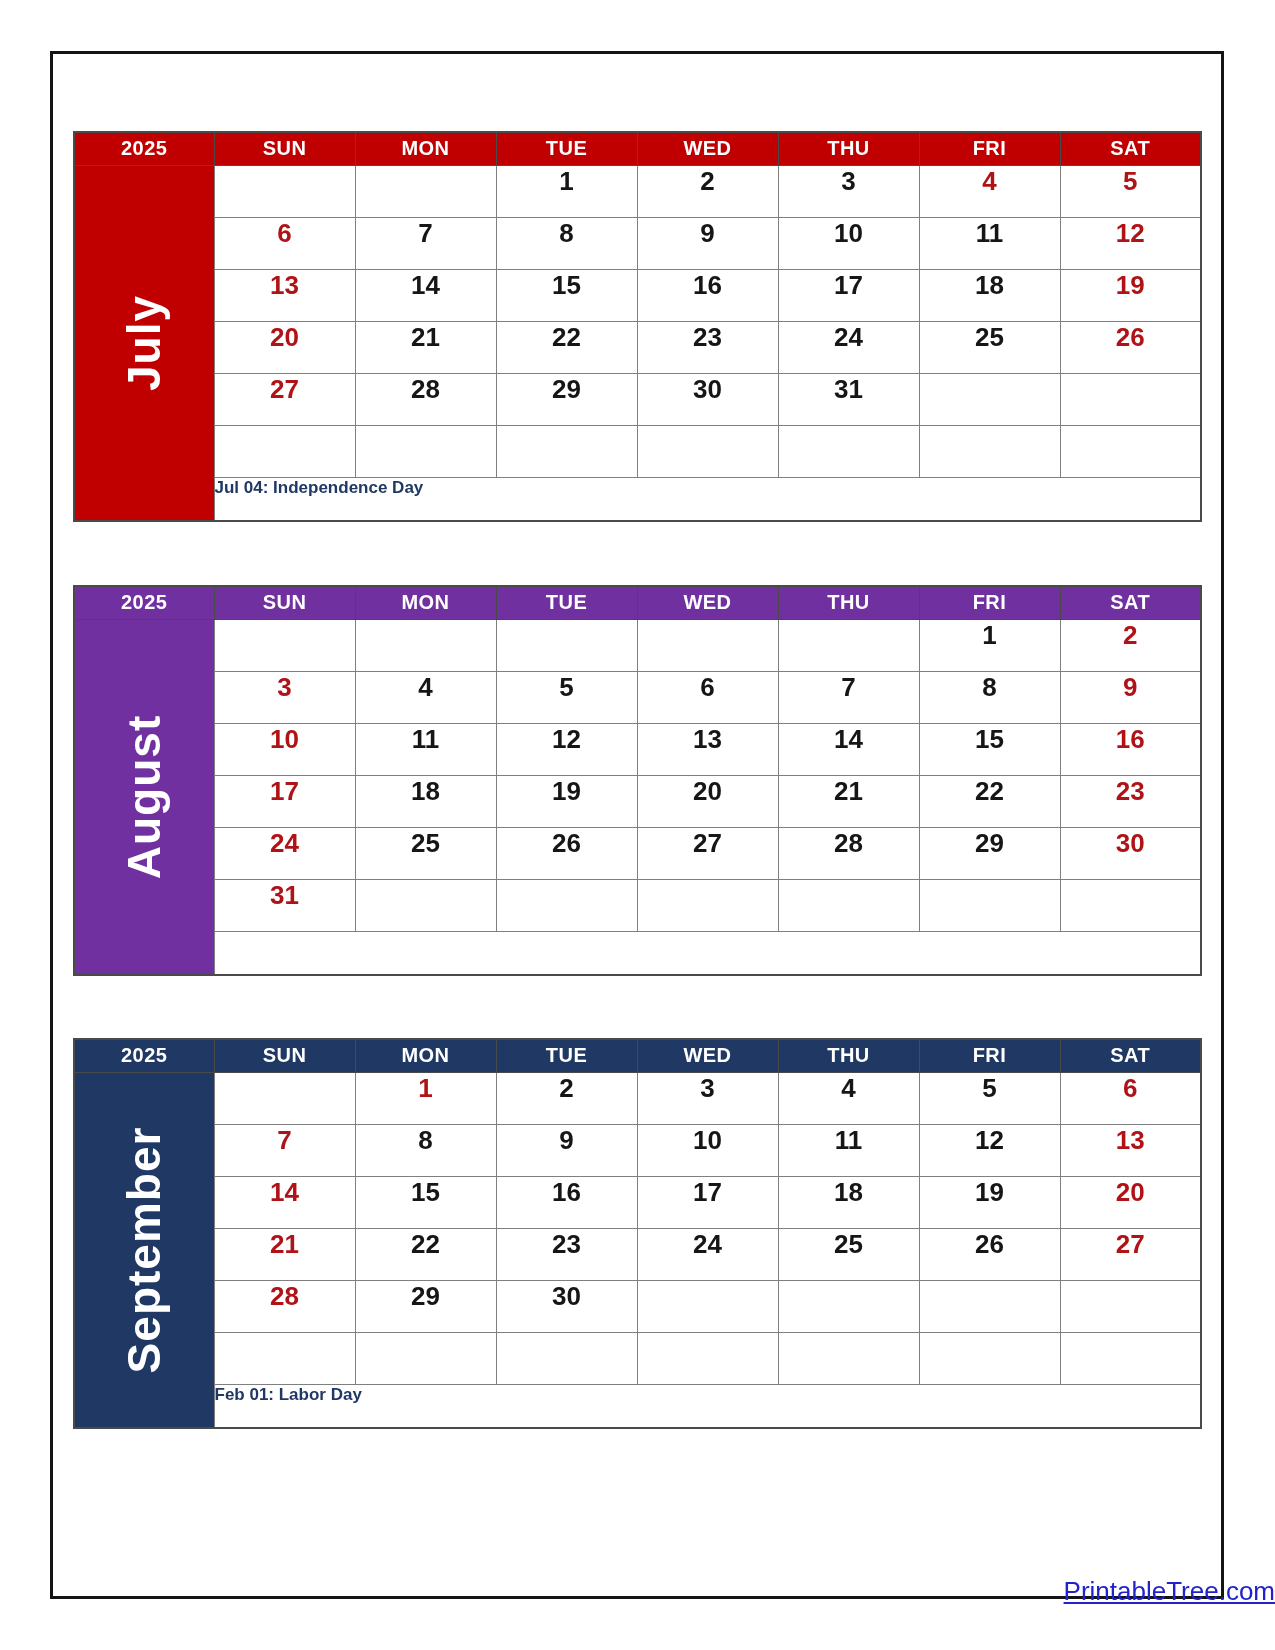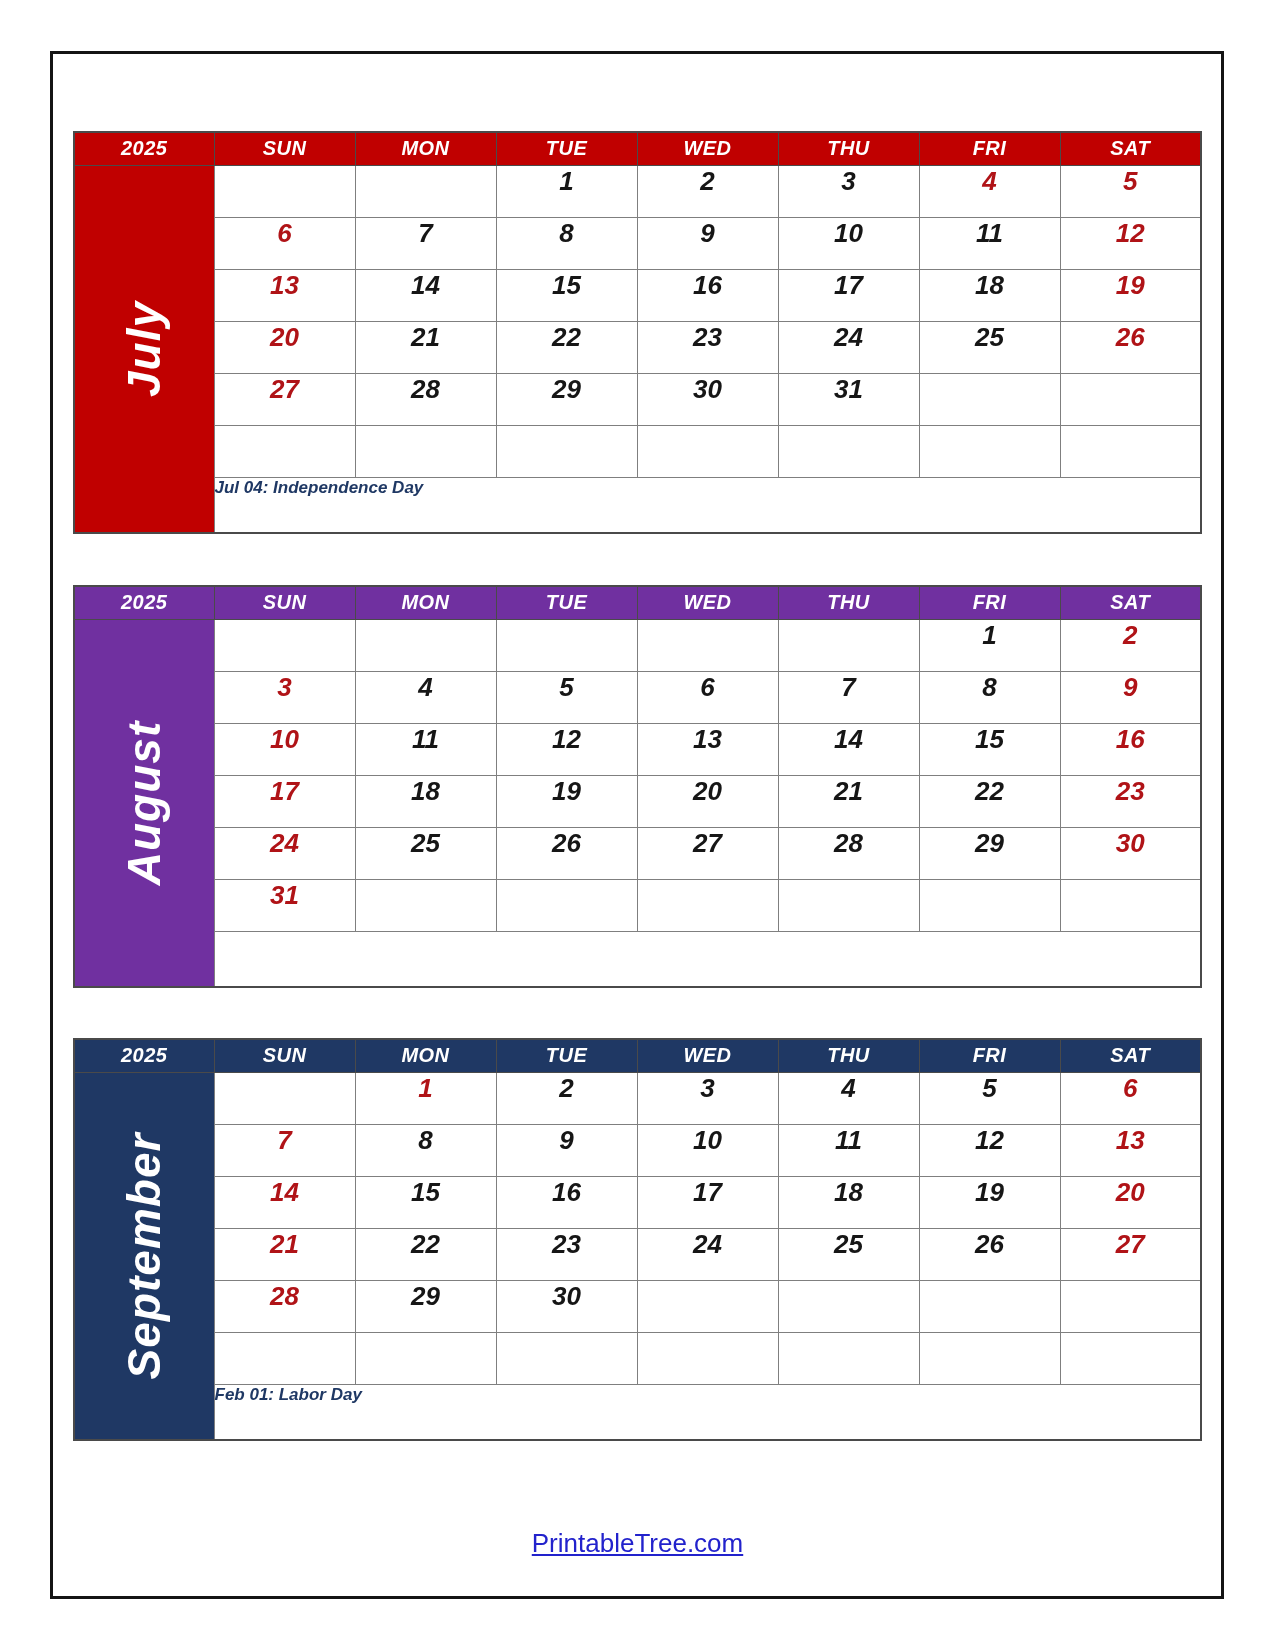--- a/index.html
+++ b/index.html
@@ -12,21 +12,21 @@
     position:absolute;left:50px;top:51px;width:1168px;height:1542px;
     border:3px solid #141414;background:#ffffff;
   }
   .calendar{position:absolute;left:73px;}
   #cal-0{top:131px}
   #cal-1{top:585px}
   #cal-2{top:1038px}
 
   table.cal{
     border-collapse:collapse;table-layout:fixed;width:1127px;
-    border:2px solid #4a4a4a;background:#ffffff;font-style:italic;
+    border:2px solid #4a4a4a;background:#ffffff;
   }
   .cal th,.cal td{border:1px solid #7f7f7f;padding:0;}
   .cal thead tr{height:33px;}
   .cal thead th{
     background:var(--theme);color:#ffffff;font-size:20px;font-weight:bold;
     letter-spacing:.5px;border-color:#4a4a4a;text-align:center;vertical-align:middle;
   }
   .year-cell{font-size:26px;}
   .date-row{height:52px;}
   .date-cell{
@@ -36,26 +36,26 @@
   .date-cell.red{color:var(--red-date);}
   .band{
     background:var(--theme);position:relative;border-color:#4a4a4a;
   }
   .month-label{
     position:absolute;top:50%;left:50%;
     transform:translate(-50%,-50%) rotate(-90deg);
     color:#ffffff;font-size:46px;font-weight:bold;white-space:nowrap;
     letter-spacing:1px;
   }
-  .holiday-row{height:56px;}
+  .holiday-row{height:44px;}
   .holiday{
     font-size:17px;font-weight:bold;color:var(--holiday-text);
     text-align:left;vertical-align:top;padding:5px 0 0 10px;
   }
-  .footer{position:absolute;top:1528px;left:0;width:100%;text-align:center;}
+  .footer{position:absolute;top:1576px;left:0;width:100%;text-align:right;}
   .footer a{font-size:26px;color:var(--link);text-decoration:underline;cursor:pointer;}
 </style>
 </head>
 <body>
 
 <div class="page-border"></div>
 
 <section class="calendar" id="cal-0" style="--theme: #C00000;">
   <table class="cal">
     <colgroup>

